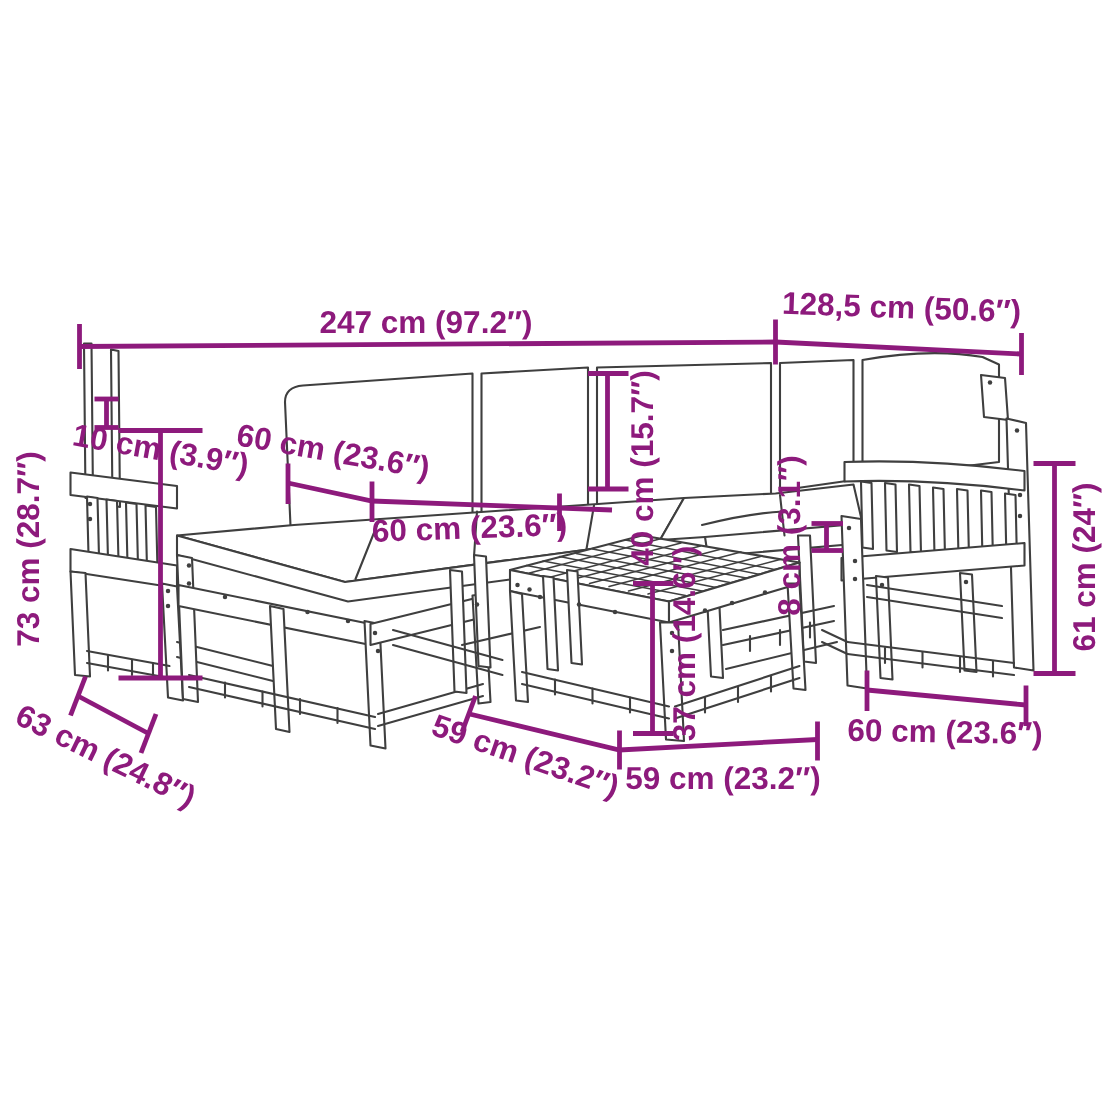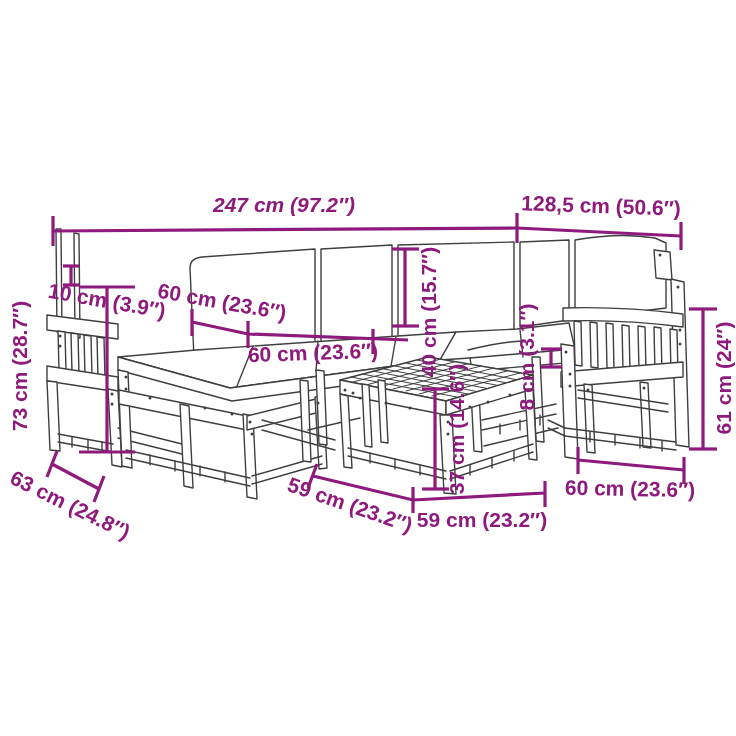--- a/index.html
+++ b/index.html
@@ -250,21 +250,21 @@
     <path d="M578,460 L684,470"></path>
     <path d="M578,447 L578,474"></path>
       <path d="M684,457 L684,484"></path>
 
     <path d="M703,310 L703,449"></path>
     <path d="M689,309 L717,309"></path>
       <path d="M689,449 L717,449"></path>
   </g>
 </svg>
 
-<div class="dim" style="left:284px;top:205px;transform:translate(-50%,-50%);font-style:italic;">247 cm (97.2″)</div>
+<div class="dim" style="left:284px;top:216px;transform:translate(-50%,-50%);">247 cm (97.2″)</div>
 
 <div class="dim" style="left:601px;top:206px;transform:translate(-50%,-50%) rotate(2deg);">128,5 cm (50.6″)</div>
 
 <div class="dim" style="left:107px;top:301px;transform:translate(-50%,-50%) rotate(10deg);">10 cm (3.9″)</div>
 
 <div class="dim" style="left:222px;top:302px;transform:translate(-50%,-50%) rotate(10deg);">60 cm (23.6″)</div>
 
 <div class="dim" style="left:313px;top:353px;transform:translate(-50%,-50%) rotate(-2deg);">60 cm (23.6″)</div>
 
 <div class="dim" style="left:429px;top:312px;transform:translate(-50%,-50%) rotate(-90deg);">40 cm (15.7″)</div>

